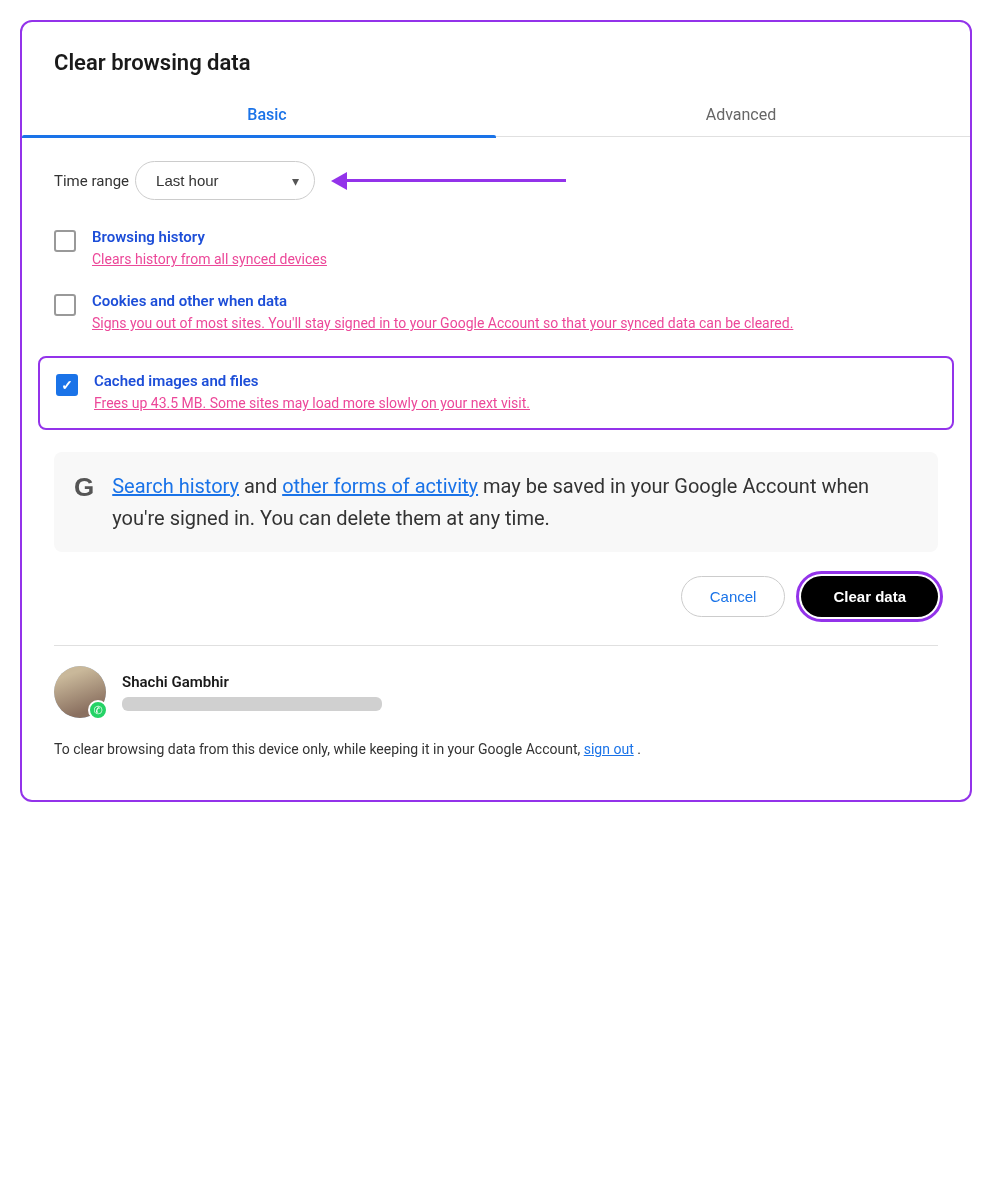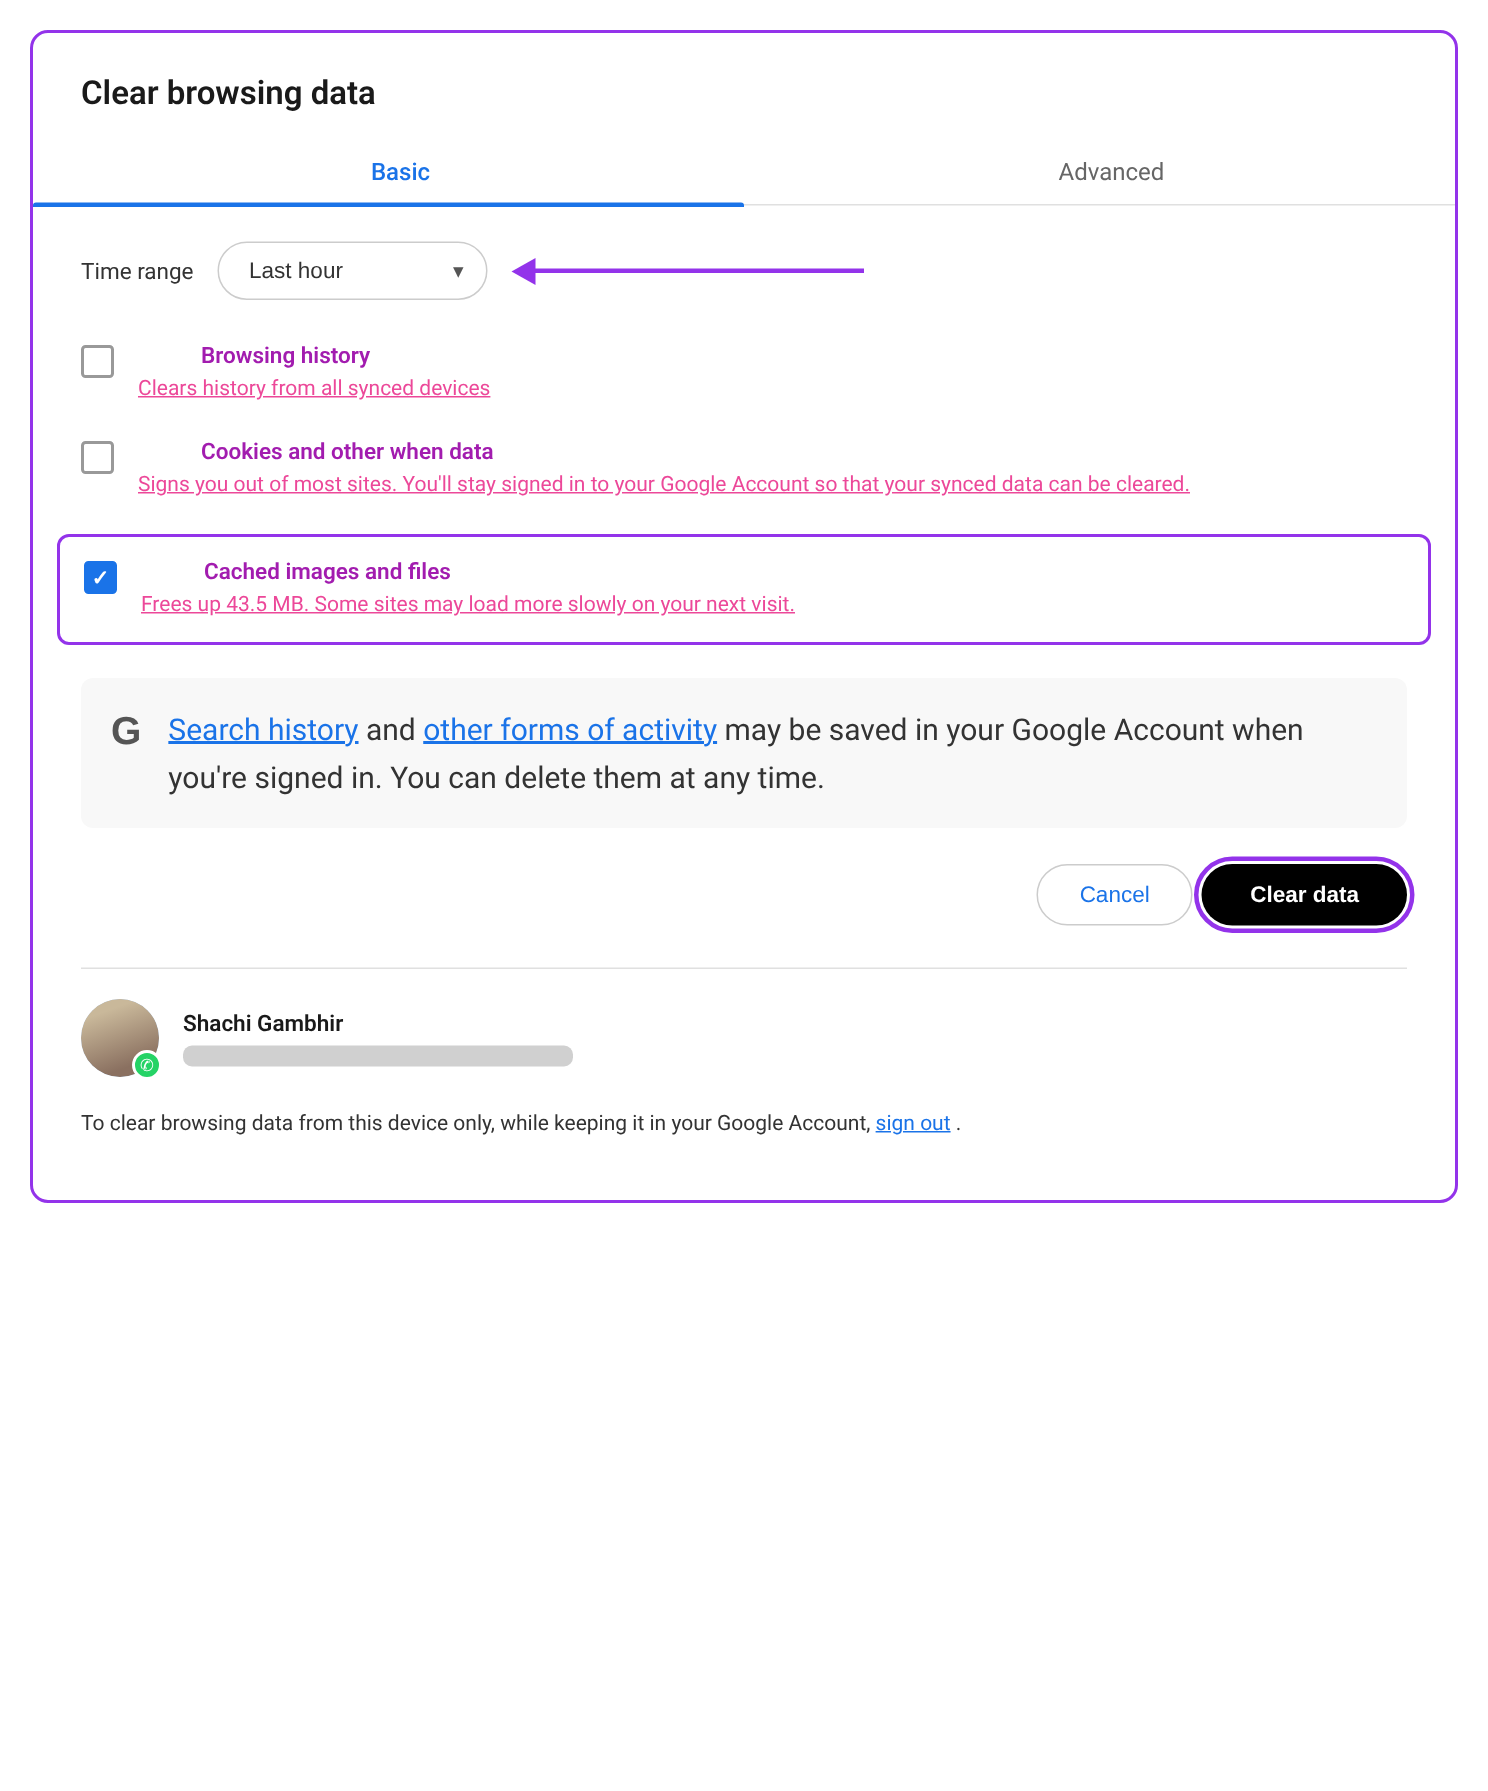--- a/index.html
+++ b/index.html
@@ -51,21 +51,21 @@
       background: #1a73e8;
       border-radius: 2px 2px 0 0;
     }
     .content {
       padding: 24px 32px 20px 32px;
     }
     .time-range-row {
       display: flex;
       align-items: center;
       margin-bottom: 28px;
-      gap: 16px;
+      gap: 6px;
     }
     .time-range-label {
       font-size: 15px;
       color: #333;
       white-space: nowrap;
     }
     .time-range-wrapper {
       position: relative;
       display: flex;
       align-items: center;
@@ -146,23 +146,22 @@
       color: #fff;
       font-size: 14px;
       font-weight: bold;
     }
     .option-text {
       flex: 1;
     }
     .option-title {
       font-size: 15px;
       font-weight: 600;
-      color: #a21caf;
+      color: #1d4ed8;
       margin-bottom: 3px;
-      margin-left: 42px;
     }
     .option-desc {
       font-size: 14px;
       color: #ec4899;
       line-height: 1.5;
       text-decoration: underline;
     }
     .info-box {
       background: #f8f8f8;
       border-radius: 8px;
@@ -187,21 +186,21 @@
     }
     .info-link {
       color: #1a73e8;
       text-decoration: underline;
       cursor: pointer;
     }
     .button-row {
       display: flex;
       justify-content: flex-end;
       align-items: center;
-      gap: 6px;
+      gap: 16px;
       margin-bottom: 28px;
     }
     .btn-cancel {
       border: 1.5px solid #ccc;
       border-radius: 24px;
       padding: 11px 28px;
       font-size: 15px;
       color: #1a73e8;
       background: #fff;
       cursor: pointer;

